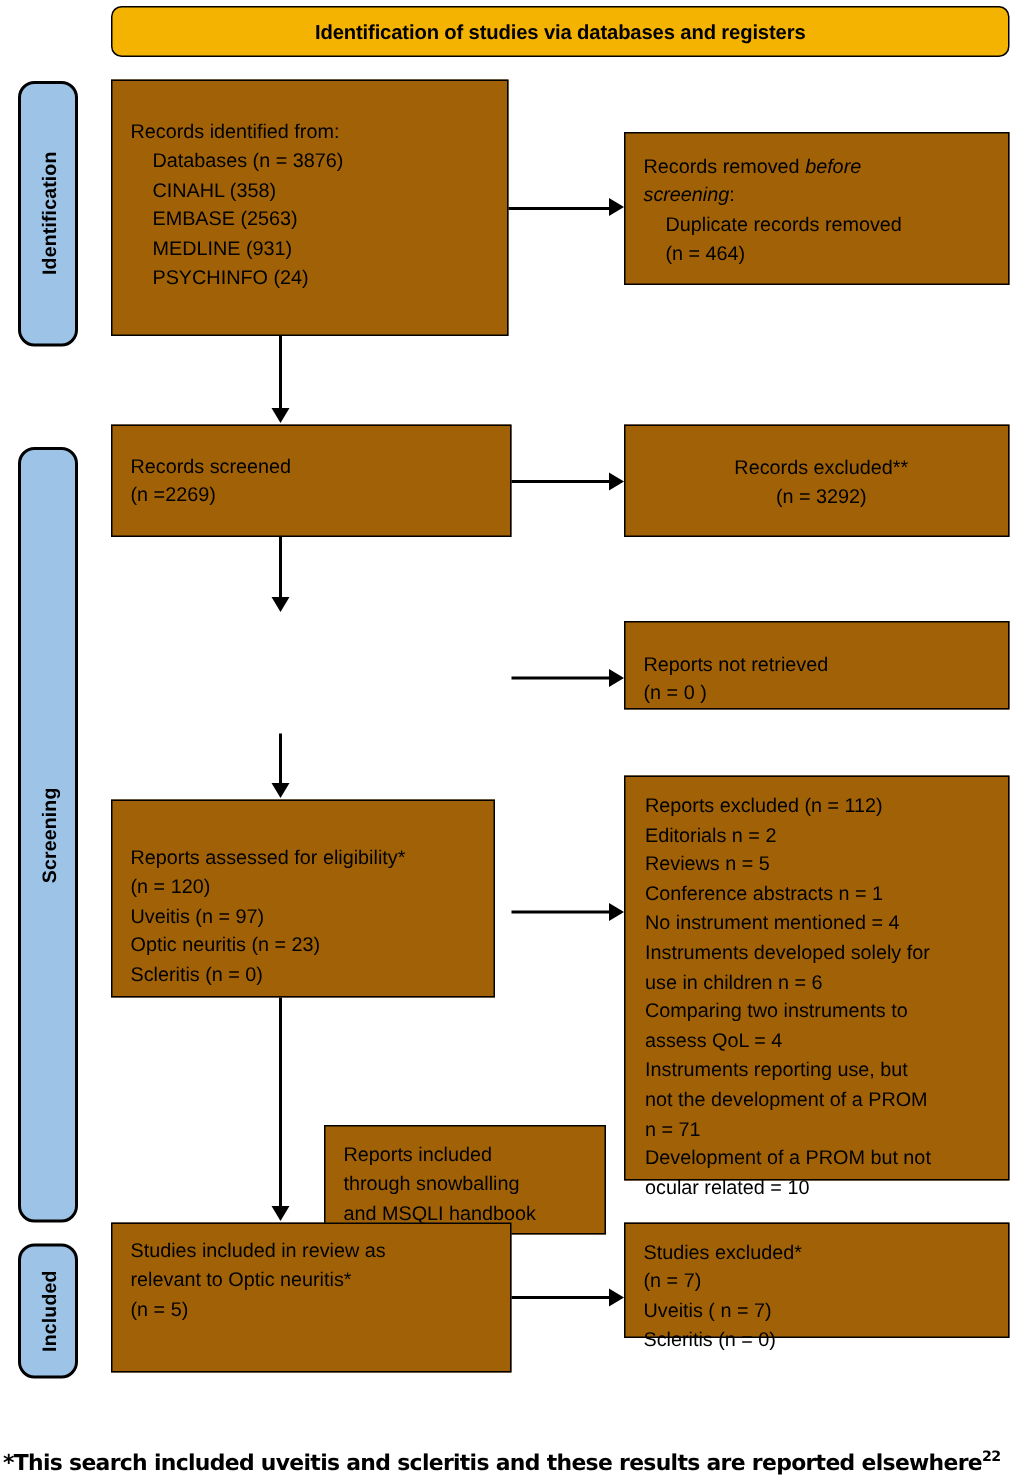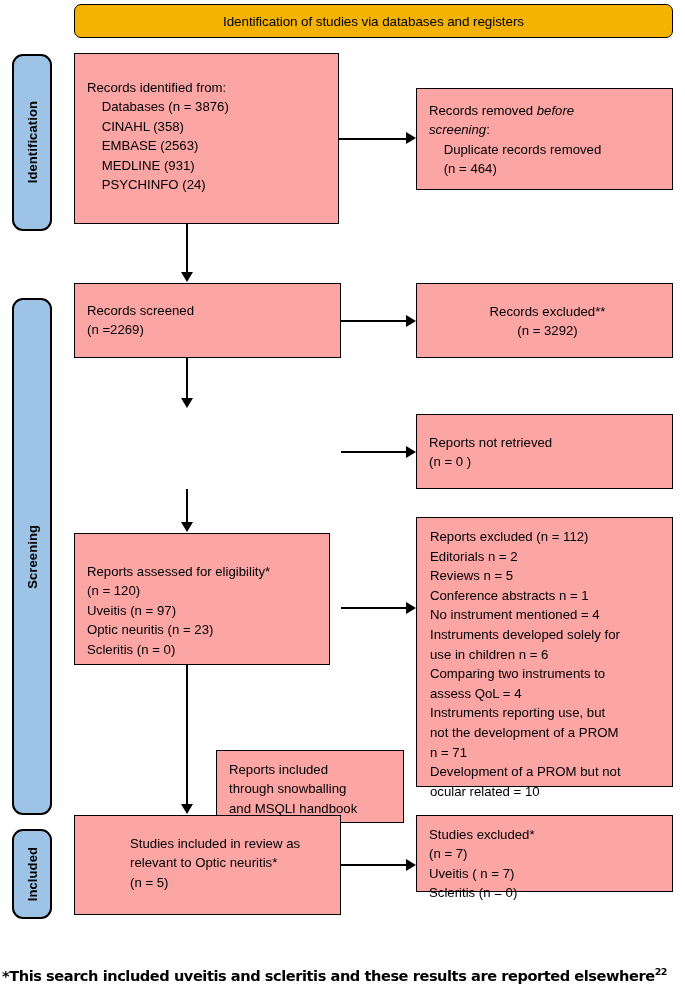--- a/index.html
+++ b/index.html
@@ -33,21 +33,21 @@
     background: #f5b301;
     border: 1.6px solid #000000;
     border-radius: 7px;
     box-sizing: border-box;
     display: flex;
     align-items: center;
     justify-content: center;
   }
   .banner-label {
     font-size: 13.5px;
-    font-weight: normal;
+    font-weight: bold;
     letter-spacing: -0.1px;
     text-align: center;
     white-space: nowrap;
   }
 
   
   .rail {
     position: absolute;
     left: 12px;
     width: 40px;
@@ -68,21 +68,21 @@
     white-space: nowrap;
   }
   #rail-identification { top: 54px;  height: 177px; }
   #rail-screening      { top: 298px; height: 517px; }
   #rail-included       { top: 829px; height: 90px;  }
 
   
   .box {
     position: absolute;
     border: 1.9px solid #000000;
-    background: #fca5a5;
+    background: #a16207;
     box-sizing: border-box;
     padding: 0;
   }
   .box-text {
     position: absolute;
     left: 12px;
     right: 6px;
     font-size: 13.2px;
     line-height: 19.4px;
     white-space: pre-wrap;
@@ -99,30 +99,30 @@
   #box-sought           { left: 74px;  top: 409px; width: 267px; height: 80px; }
   #box-sought .box-text { top: 19px; }
 
   #box-eligibility      { left: 74px;  top: 533px; width: 256px; height: 132px; }
   #box-eligibility .box-text { top: 28px; }
 
   #box-snowball         { left: 216px; top: 702px; width: 188px; height: 73px; margin-top: 48px; }
   #box-snowball .box-text { top: 9px; }
 
   #box-included         { left: 74px;  top: 815px; width: 267px; height: 100px; }
-  #box-included .box-text { top: 18px; margin-left: 43px; }
+  #box-included .box-text { top: 8px; }
 
   
   #box-removed          { left: 416px; top: 88px;  width: 257px; height: 102px; }
   #box-removed .box-text { top: 12px; }
 
   #box-excluded-records { left: 416px; top: 283px; width: 257px; height: 75px; }
   #box-excluded-records .box-text { top: 18px; text-align: center; }
 
-  #box-not-retrieved    { left: 416px; top: 414px; width: 257px; height: 75px; }
+  #box-not-retrieved    { left: 416px; top: 414px; width: 257px; height: 59px; }
   #box-not-retrieved .box-text { top: 18px; }
 
   #box-reports-excluded { left: 416px; top: 517px; width: 257px; height: 270px; }
   #box-reports-excluded .box-text { top: 9px; left: 13px; line-height: 19.6px; }
 
   #box-studies-excluded { left: 416px; top: 815px; width: 257px; height: 77px; }
   #box-studies-excluded .box-text { top: 9px; }
 
   
   .line-v, .line-h {

